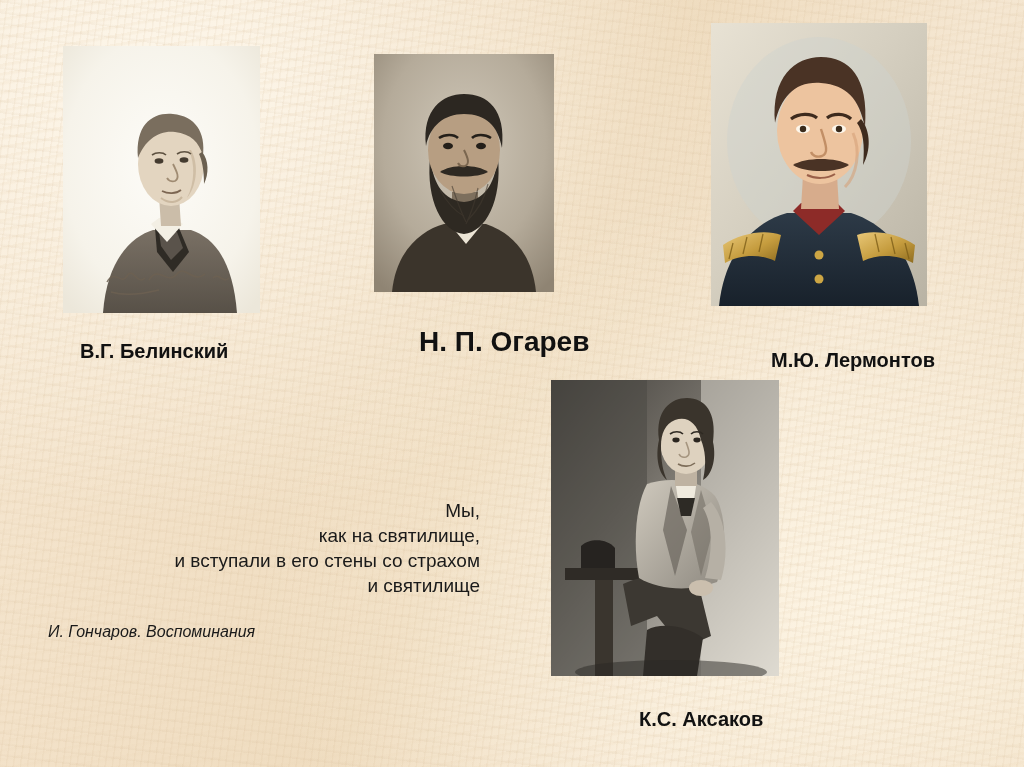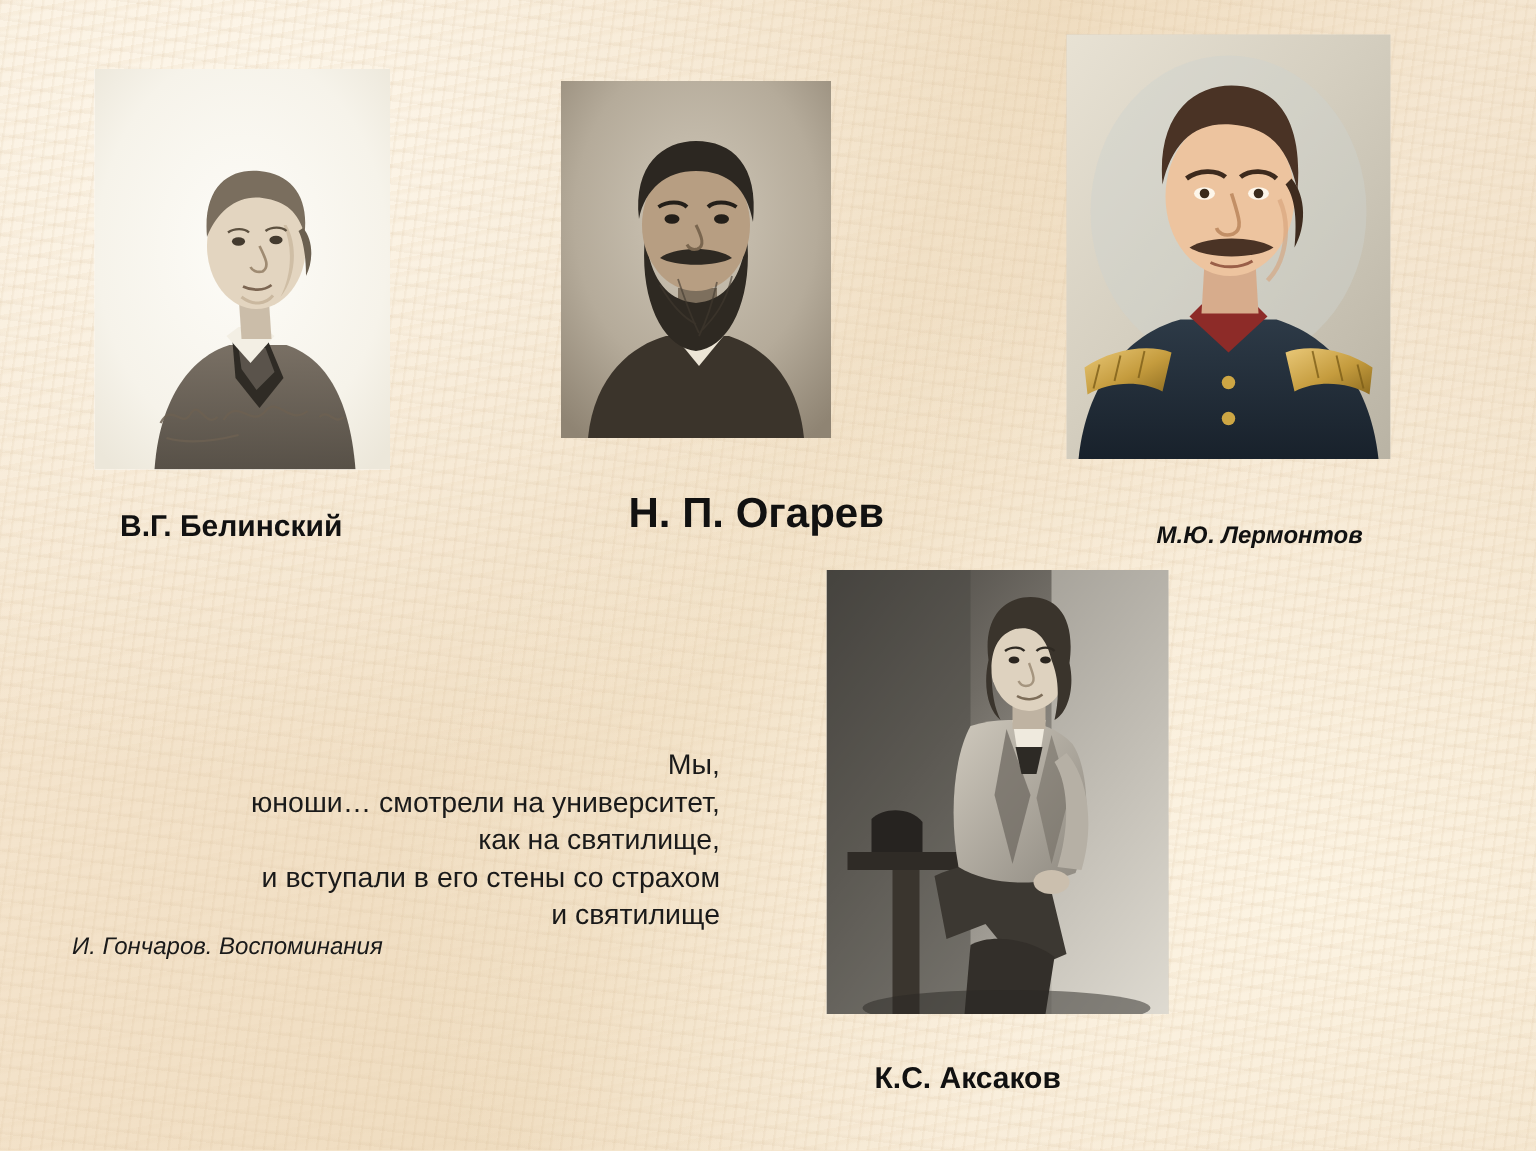--- a/index.html
+++ b/index.html
@@ -65,22 +65,22 @@
   #p-belinsky { left: 63px; top: 46px; width: 197px; height: 267px; background: #fbfaf6; }
   
   #p-ogarev { left: 374px; top: 54px; width: 180px; height: 238px; background: #e9e4da; }
   
   #p-lermontov { left: 711px; top: 23px; width: 216px; height: 283px; background: #d9d4c8; }
   
   #p-aksakov { left: 551px; top: 380px; width: 228px; height: 296px; background: #cfcac2; }
 
   #c-belinsky { left: 80px; top: 340px; font-size: 20px; }
   #c-ogarev   { left: 419px; top: 326px; font-size: 28px; }
-  #c-lermontov{ left: 771px; top: 349px; font-size: 16px; font-style: italic; }
-  #c-aksakov  { left: 583px; top: 708px; font-size: 20px; }
+  #c-lermontov{ left: 771px; top: 349px; font-size: 20px; }
+  #c-aksakov  { left: 639px; top: 708px; font-size: 20px; }
 
   #quote-block { left: 48px; top: 498px; width: 432px; }
   #quote-source-block { left: 48px; top: 623px; width: 432px; }
 </style>
 </head>
 <body>
 
 <div id="slide">
 
   <div class="photo" id="p-belinsky">
@@ -300,20 +300,19 @@
       <path d="M135 62 C138 70 140 75 135 77 C131 78 129 76 128 74" stroke="#a5957f" stroke-width="1.6" fill="none"></path>
       <path d="M127 84 C132 87 139 87 144 83" stroke="#7d6d59" stroke-width="1.6" fill="none"></path>
 
       <ellipse cx="120" cy="292" rx="96" ry="12" fill="#2a2723" opacity="0.5"></ellipse>
     </svg>
   </div>
   <div class="caption" id="c-aksakov">К.С. Аксаков</div>
 
   <div class="quote" id="quote-block">
     <div>Мы,</div>
-    <div>юноши… смотрели  на университет,</div>
     <div>как  на святилище,</div>
     <div>и  вступали в его  стены со страхом</div>
     <div>и святилище</div>
   </div>
   <div class="quote-source" id="quote-source-block">И. Гончаров. Воспоминания</div>
 
 </div>
 
 </body></html>

